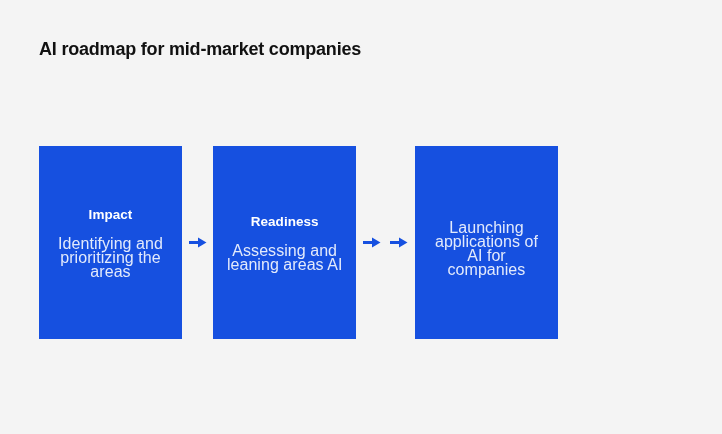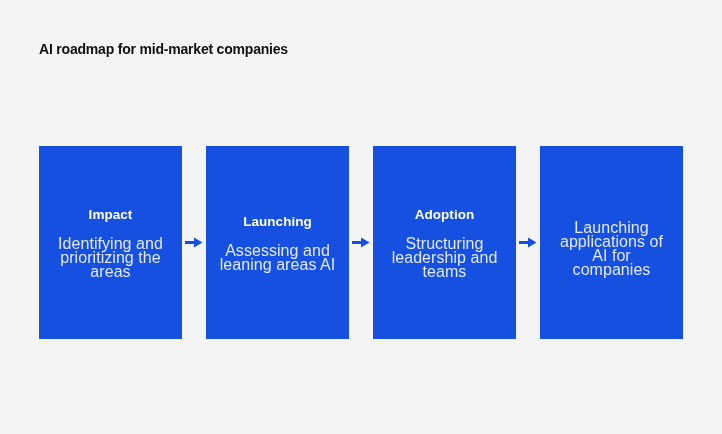--- a/index.html
+++ b/index.html
@@ -23,21 +23,21 @@
     background: #f4f4f4;
     box-sizing: border-box;
   }
 
   
   .slide-title {
     position: absolute;
     left: 39px;
     top: 38px;
     margin: 0;
-    font-size: 14px;
+    font-size: 18px;
     font-weight: 700;
     line-height: 22px;
     letter-spacing: -0.2px;
     color: #111111;
     white-space: nowrap;
   }
 
   
   .roadmap {
     position: absolute;
@@ -116,37 +116,33 @@
     <div class="connector">
       <span>
         <svg width="18" height="11" viewBox="0 0 18 11" aria-hidden="true">
           <rect x="0" y="4" width="11" height="3" fill="#1650e0"></rect>
           <polygon points="9,0.5 17.5,5.5 9,10.5" fill="#1650e0"></polygon>
         </svg>
       </span>
     </div>
 
     <div class="stage-card">
-      <div class="stage-heading">Launching</div>
+      <div class="stage-heading">Readiness</div>
       <div class="stage-desc">Assessing and leaning areas AI</div>
     </div>
 
     <div class="connector">
       <span>
         <svg width="18" height="11" viewBox="0 0 18 11" aria-hidden="true">
           <rect x="0" y="4" width="11" height="3" fill="#1650e0"></rect>
           <polygon points="9,0.5 17.5,5.5 9,10.5" fill="#1650e0"></polygon>
         </svg>
       </span>
     </div>
 
-    <div class="stage-card">
-      <div class="stage-heading">Adoption</div>
-      <div class="stage-desc">Structuring leadership and teams</div>
-    </div>
 
     <div class="connector">
       <span>
         <svg width="18" height="11" viewBox="0 0 18 11" aria-hidden="true">
           <rect x="0" y="4" width="11" height="3" fill="#1650e0"></rect>
           <polygon points="9,0.5 17.5,5.5 9,10.5" fill="#1650e0"></polygon>
         </svg>
       </span>
     </div>
 

